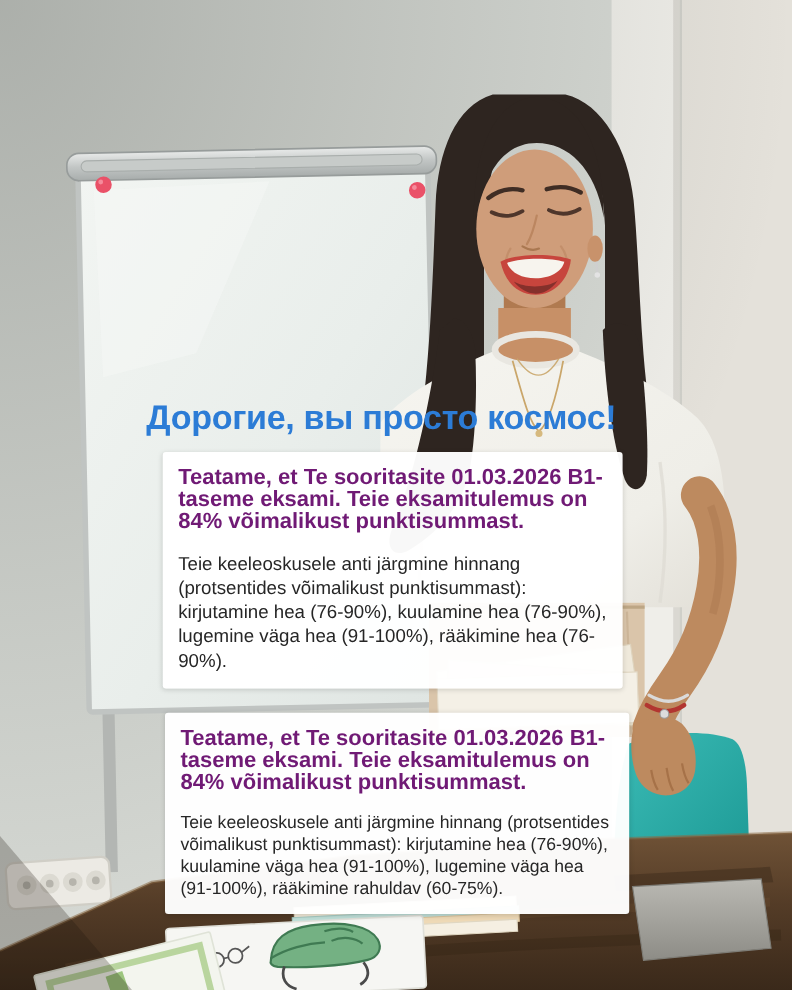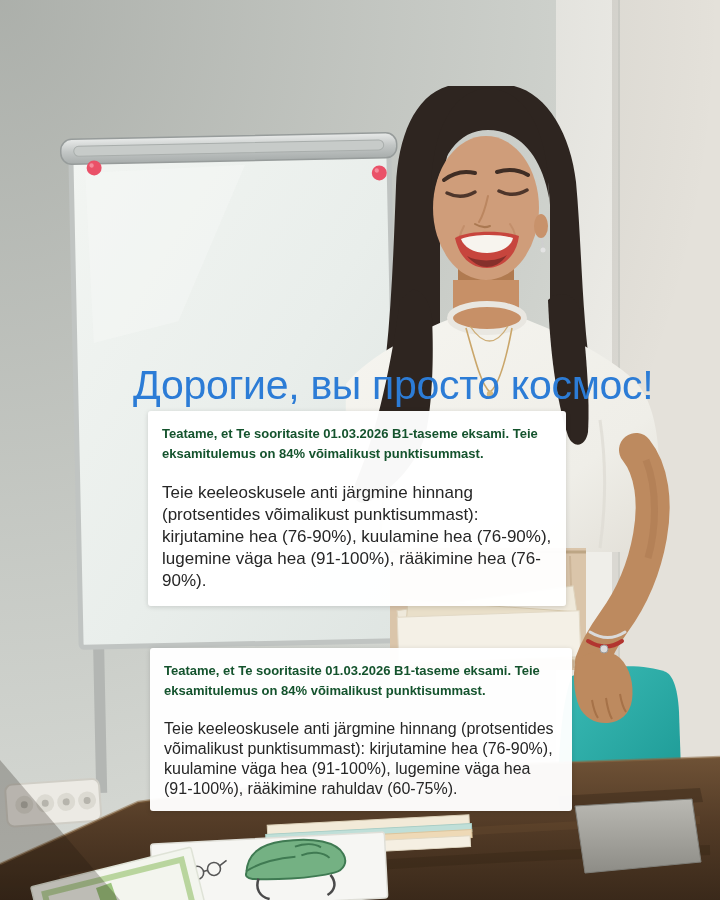--- a/index.html
+++ b/index.html
@@ -4,32 +4,32 @@
 <style>
   html,body{margin:0;padding:0;background:#888;}
   .canvas{
     position:relative;width:720px;height:900px;overflow:hidden;
     font-family:"Liberation Sans",sans-serif;background:#d8dbd5;
   }
   .photo-svg{position:absolute;left:0;top:0;z-index:1;display:block;}
   .overlay{position:absolute;z-index:2;}
   .heading{
     left:133px;top:362px;width:480px;
-    font-size:41px;font-weight:normal;letter-spacing:-0.3px;
+    font-size:31px;font-weight:bold;letter-spacing:-0.3px;
     color:#2c7cd6;white-space:nowrap;
   }
   .card{
     background:rgba(255,255,255,0.97);
     border-radius:3px;
     box-shadow:0 1px 5px rgba(0,0,0,0.15);
     box-sizing:border-box;
     color:#232323;
   }
   .card p{margin:0;}
-  .card .announcement{font-weight:bold;font-size:13px;line-height:20px;margin-bottom:18px;color:#14532d;}
+  .card .announcement{font-weight:bold;font-size:20px;line-height:20px;margin-bottom:18px;color:#701a75;}
   .card1{left:148px;top:411px;width:418px;padding:13px 14px 14px 14px;}
   .card1 .details{font-size:17px;line-height:22px;color:#262626;}
   .card2{left:150px;top:648px;width:422px;padding:13px 12px 12px 14px;}
   .card2 .details{font-size:16px;line-height:20px;color:#262626;}
 </style>
 </head>
 <body>
 
 <div class="canvas">
 

